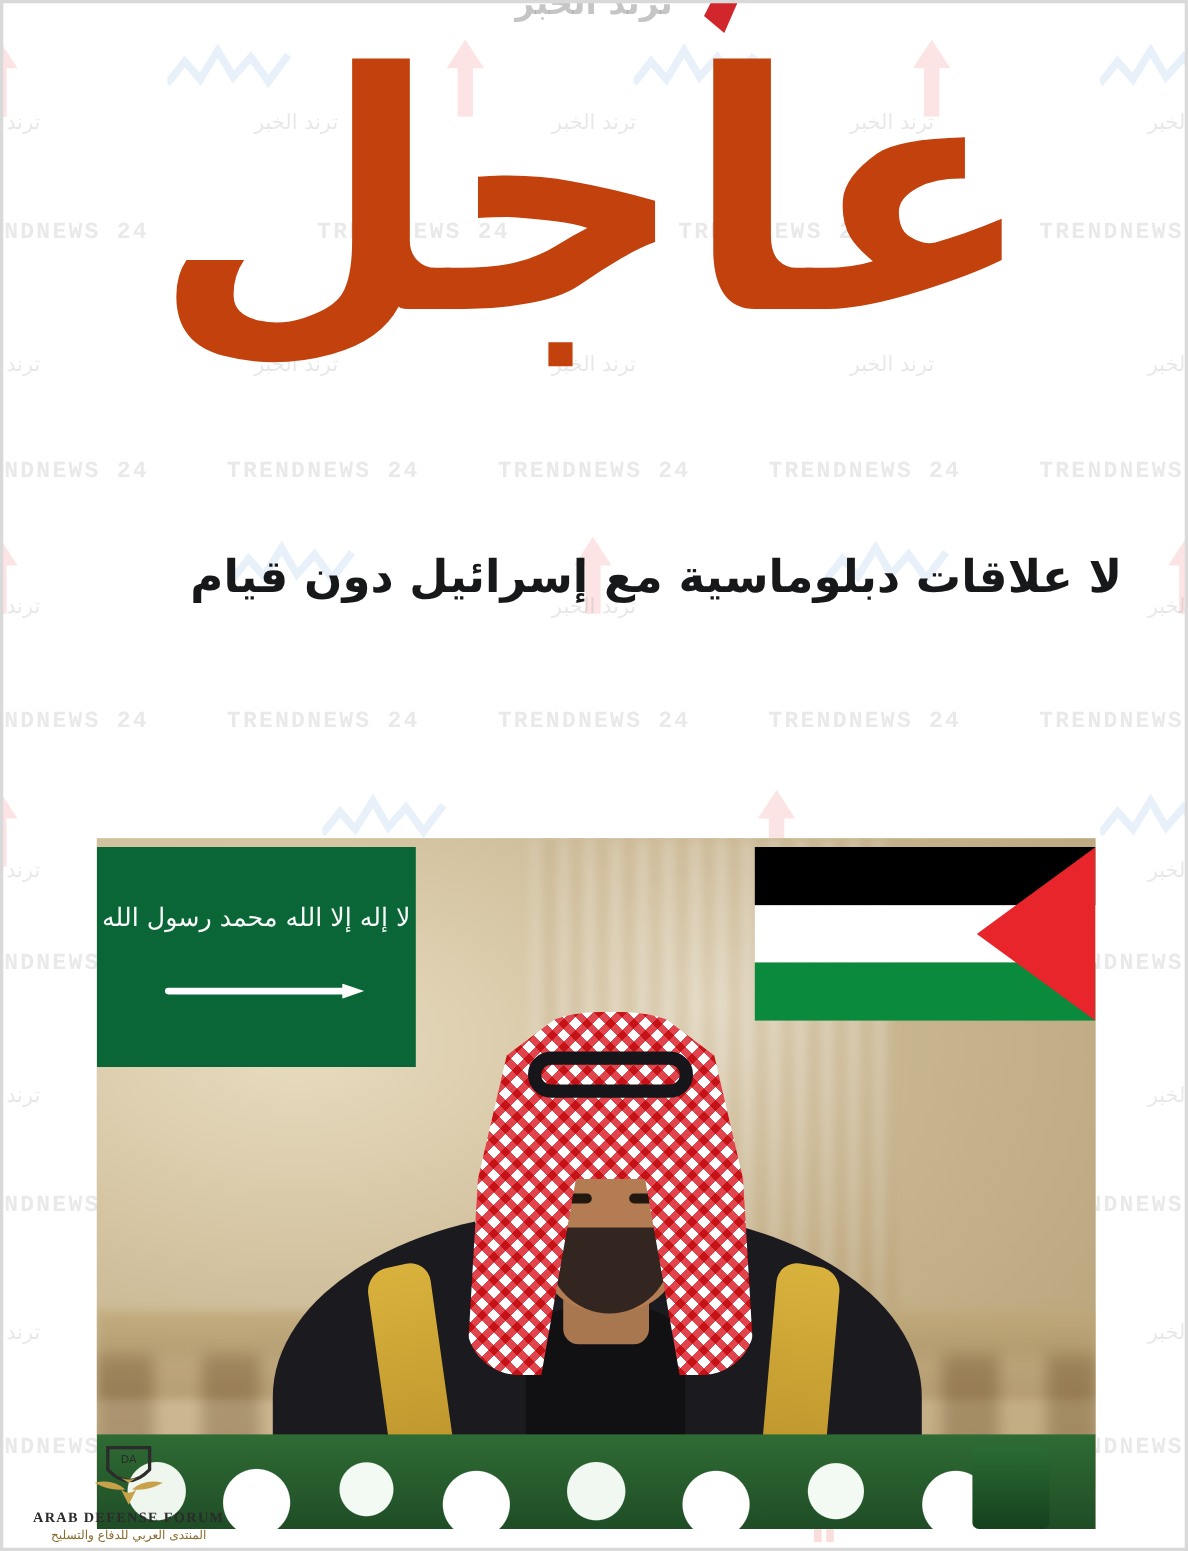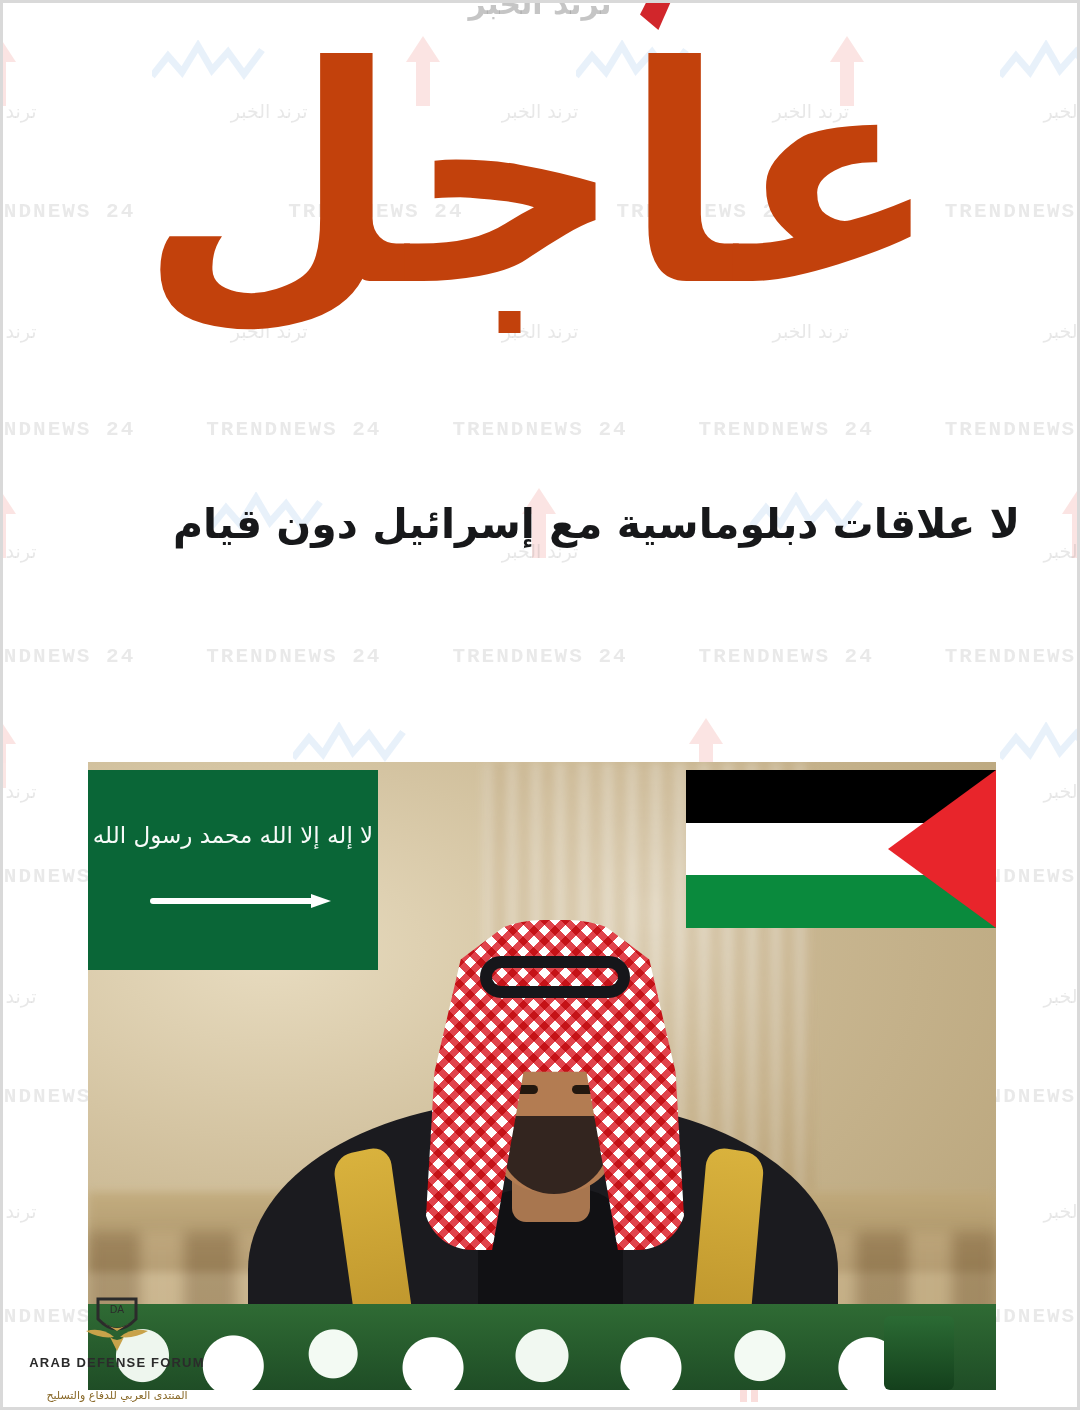--- a/index.html
+++ b/index.html
@@ -353,26 +353,26 @@
   .logo-mark {
     width: 66px; height: 60px;
     margin: 0 auto 2px;
     position: relative;
   }
   .logo-title {
     font-size: 13px;
     letter-spacing: 1.2px;
     font-weight: bold;
     color: #2b2b2b;
-    font-family: Liberation Sans, sans-serif;
+    font-family: Liberation Serif, serif;
   }
   .logo-sub {
     font-size: 11px;
     color: #8a6a2a;
-    margin-top: 19px;
+    margin-top: 1px;
     direction: rtl;
   }
   .rt-figure {
     position: absolute;
     right: 318px; bottom: 8px;
     width: 26px; height: 50px;
     z-index: 2;
     opacity: 0.16;
   }
 </style>

